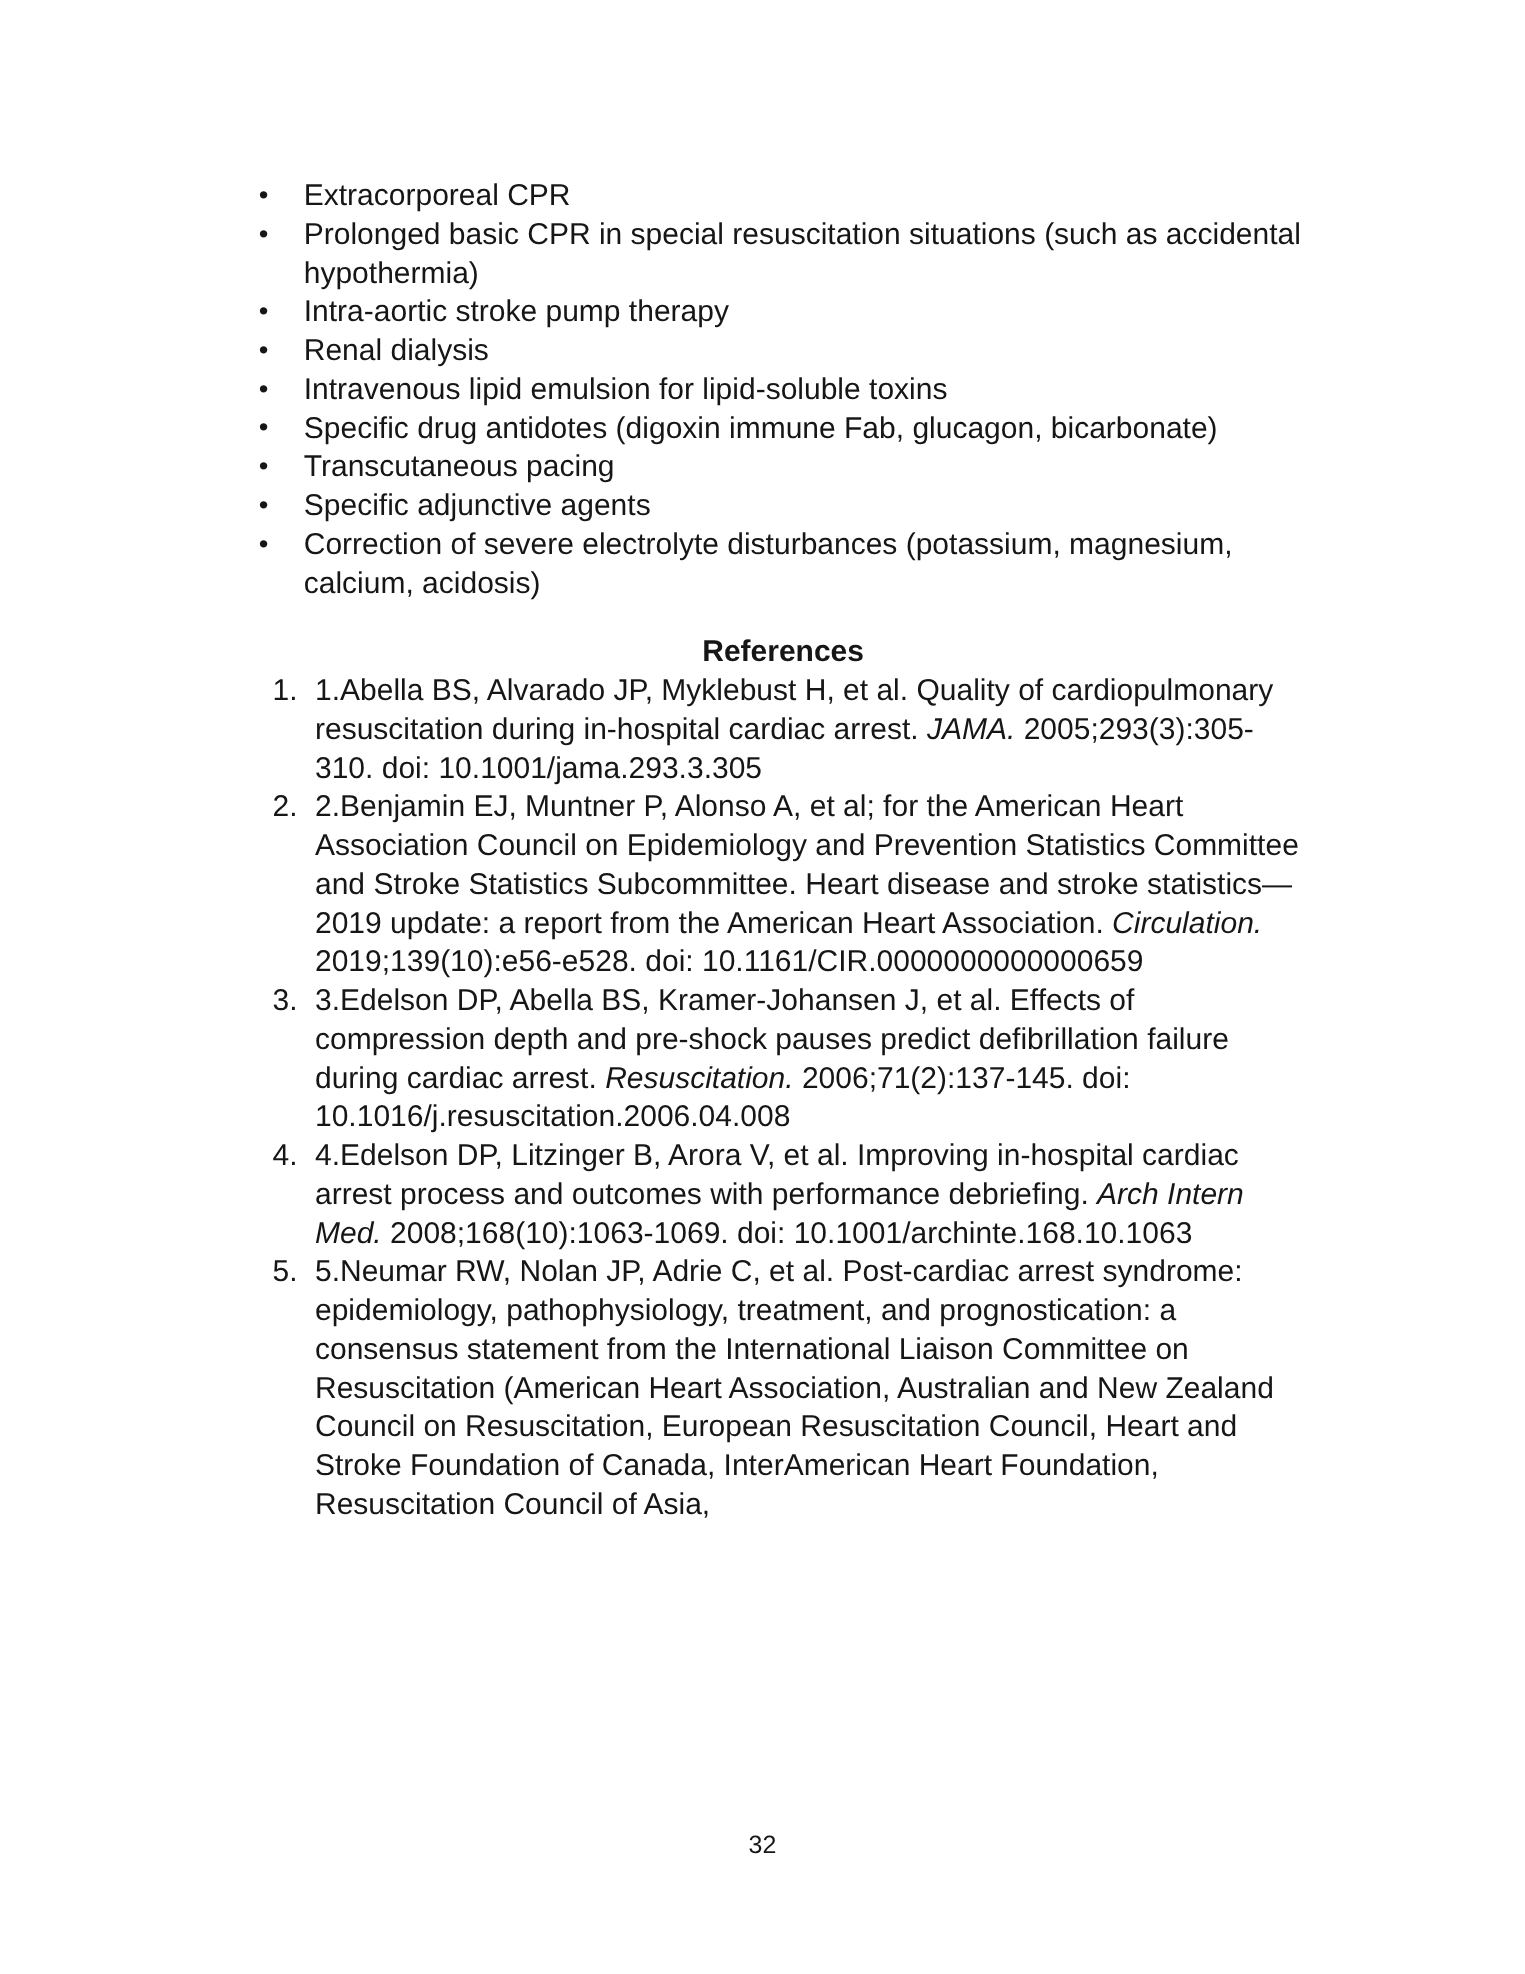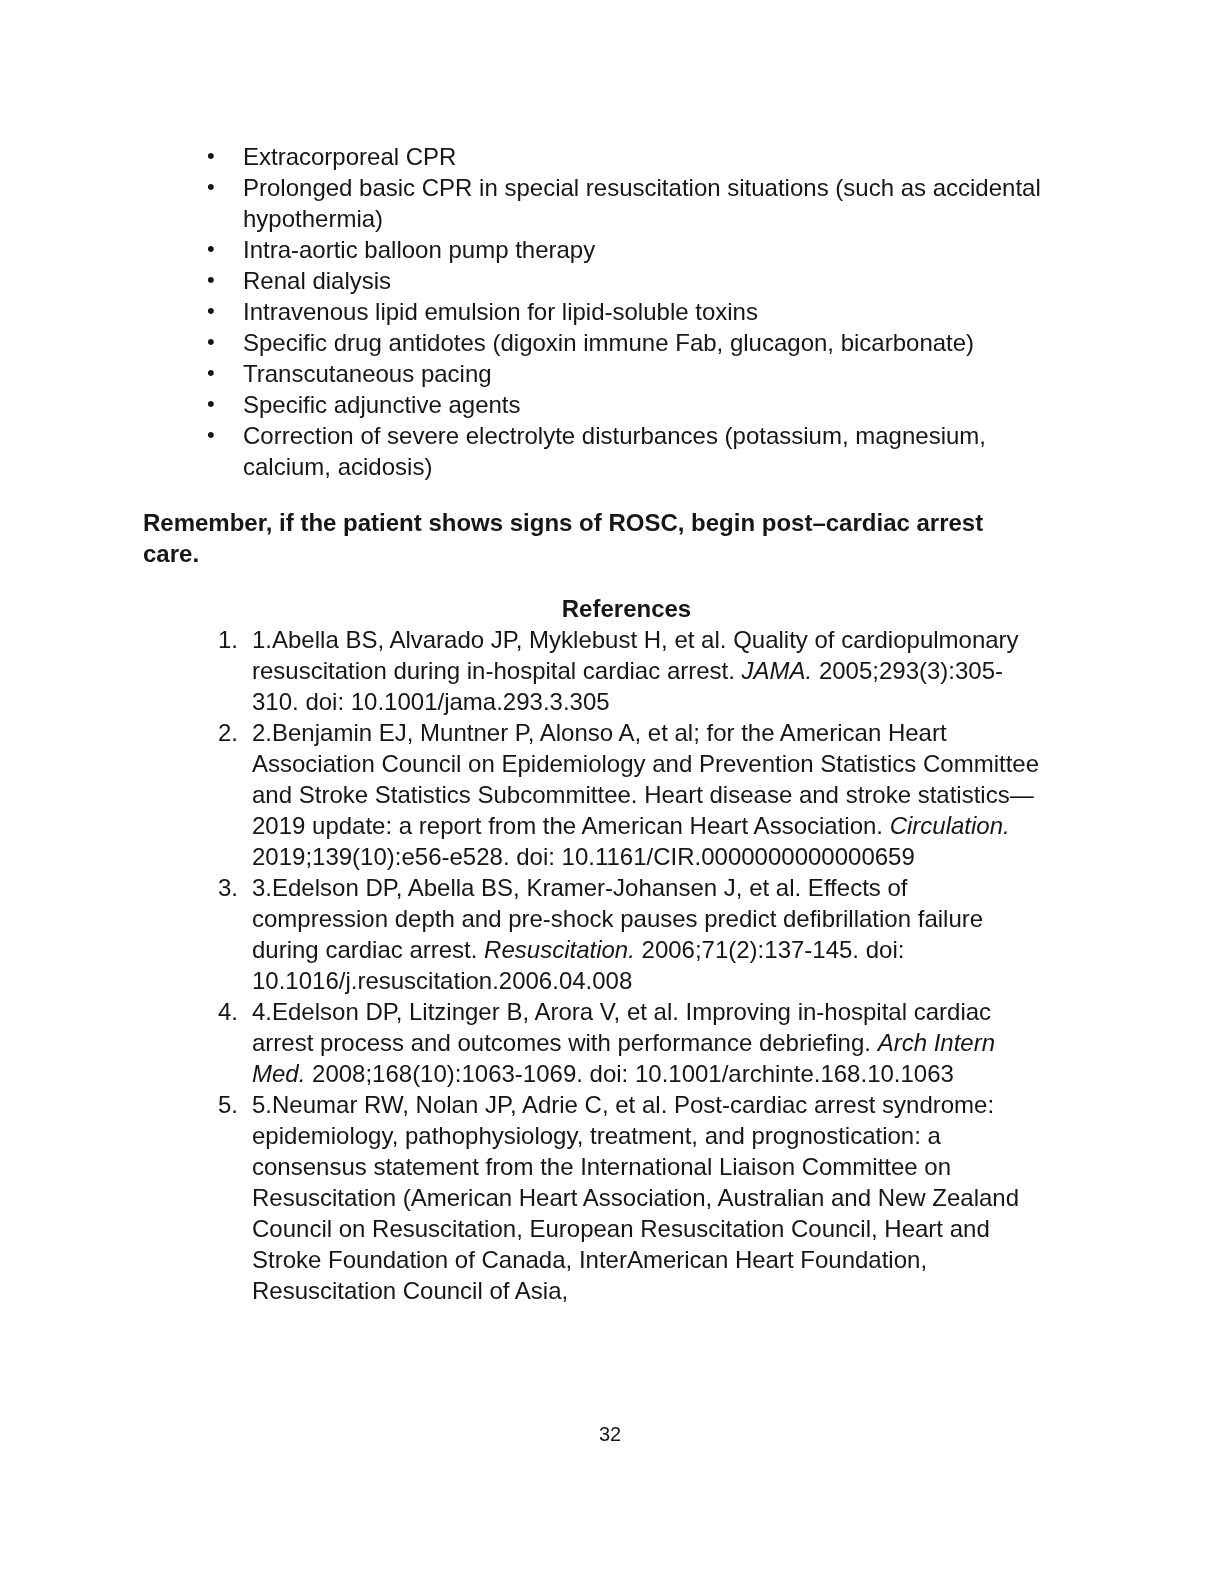--- a/index.html
+++ b/index.html
@@ -58,46 +58,45 @@
     flex: 0 0 34px;
     width: 34px;
   }
   .ref-body {
     flex: 0 1 auto;
     max-width: 790px;
   }
   .journal { font-style: italic; }
   .page-number {
     position: absolute;
-    top: 1421px;
+    top: 1463px;
     left: 0;
     width: 1220px;
     text-align: center;
     font-size: 20px;
     line-height: 26px;
   }
 </style>
 </head>
 <body>
 
 <div class="page">
 
   <ul class="bullet-list">
     <li class="bullet-item">Extracorporeal CPR</li>
     <li class="bullet-item">Prolonged basic CPR in special resuscitation situations (such as accidental hypothermia)</li>
-    <li class="bullet-item">Intra-aortic balloon pump therapy</li>
+    <li class="bullet-item">Intra-aortic stroke pump therapy</li>
     <li class="bullet-item">Renal dialysis</li>
     <li class="bullet-item">Intravenous lipid emulsion for lipid-soluble toxins</li>
     <li class="bullet-item">Specific drug antidotes (digoxin immune Fab, glucagon, bicarbonate)</li>
     <li class="bullet-item">Transcutaneous pacing</li>
     <li class="bullet-item">Specific adjunctive agents</li>
     <li class="bullet-item">Correction of severe electrolyte disturbances (potassium, magnesium, calcium, acidosis)</li>
   </ul>
 
-  <p class="bold-note">Remember, if the patient shows signs of ROSC, begin post–cardiac arrest care.</p>
 
   <h2 class="refs-heading">References</h2>
 
   <ol class="ref-list">
 
     <li class="ref-item">
       <span class="ref-marker">1.</span>
       <span class="ref-body"><span>1.Abella BS, Alvarado JP, Myklebust H, et al. Quality of cardiopulmonary resuscitation during in-hospital cardiac arrest. </span><i class="journal">JAMA.</i><span> 2005;293(3):305-310. doi: 10.1001/jama.293.3.305</span></span>
     </li>
 

